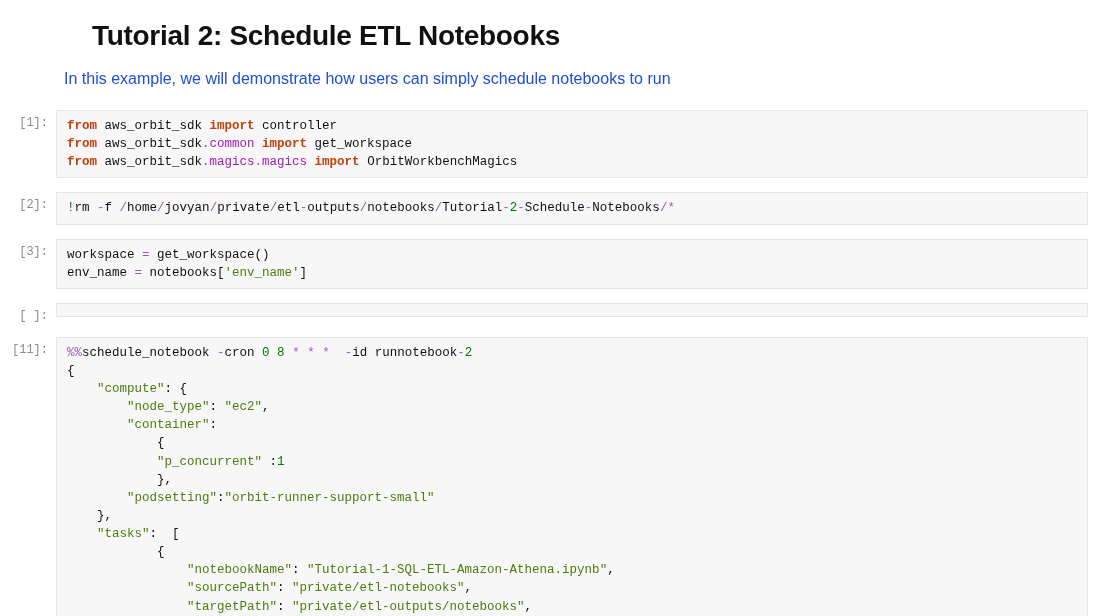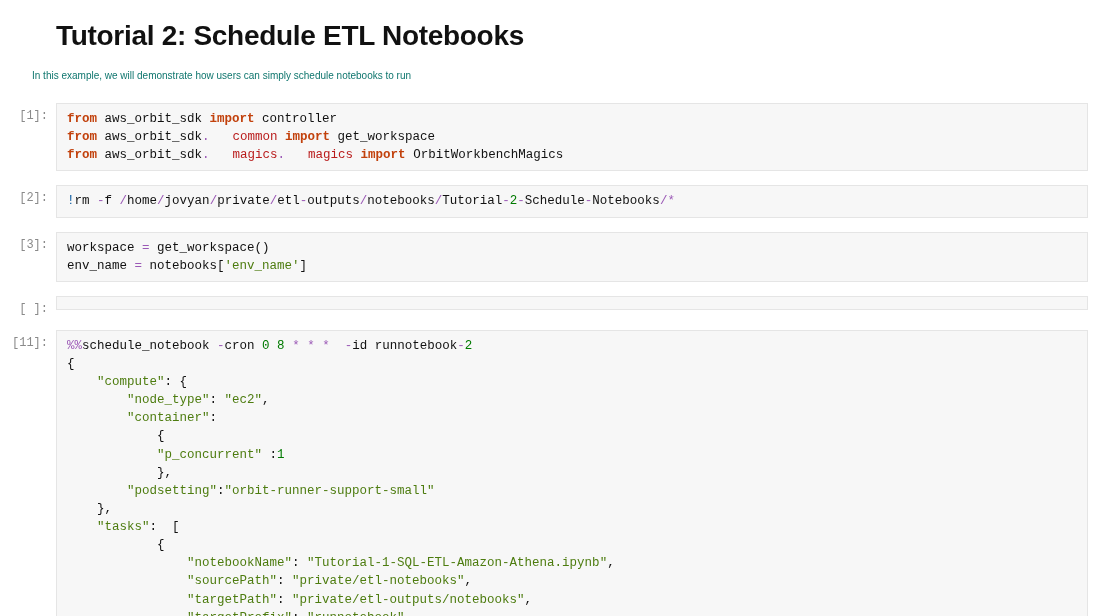--- a/index.html
+++ b/index.html
@@ -11,27 +11,27 @@
     color: #111;
   }
   .notebook {
     width: 1100px;
     margin: 0 auto;
     padding: 20px 0 0 0;
   }
   .nb-title {
     font-size: 28px;
     font-weight: 700;
-    margin: 0 0 18px 56px;
+    margin: 0 0 18px 92px;
     letter-spacing: -0.3px;
   }
   .nb-intro {
-    font-size: 10px;
-    margin: 0 0 22px 32px;
-    color: #0f766e;
+    font-size: 16px;
+    margin: 0 0 22px 64px;
+    color: #1d4ed8;
   }
   .cell {
     display: flex;
     flex-direction: row;
     align-items: flex-start;
     margin: 0 0 14px 0;
     padding-right: 12px;
   }
   .prompt {
     width: 56px;
@@ -50,21 +50,21 @@
     padding: 6px 10px;
     font-family: SFMono-Regular, Menlo, Consolas, "Liberation Mono", monospace;
     font-size: 12.5px;
     line-height: 1.45;
     color: #111;
     white-space: pre;
     overflow: hidden;
   }
   
   .tok-kw   { color: #c2410c; font-weight: 700; }
-  .tok-mod  { color: #b91c1c; margin-left: 23px; }
+  .tok-mod  { color: #a21caf; }
   .tok-bang { color: #0a5aa0; font-weight: 400; }
   .tok-num  { color: #007a00; }
   .tok-str  { color: #4d7c0f; }
   .tok-mag  { color: #9b59b6; }
   .tok-op   { color: #9b59b6; }
 </style>
 </head>
 <body>
 
 <div class="notebook">

